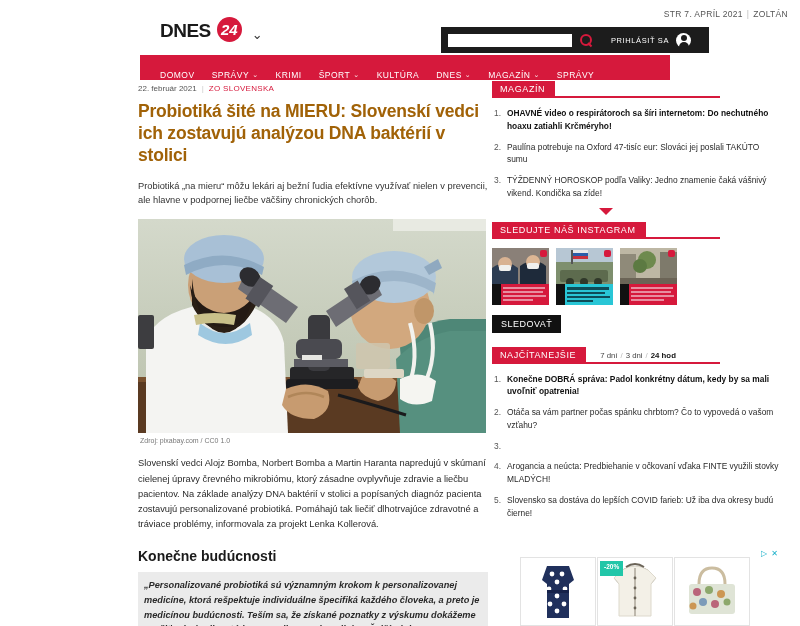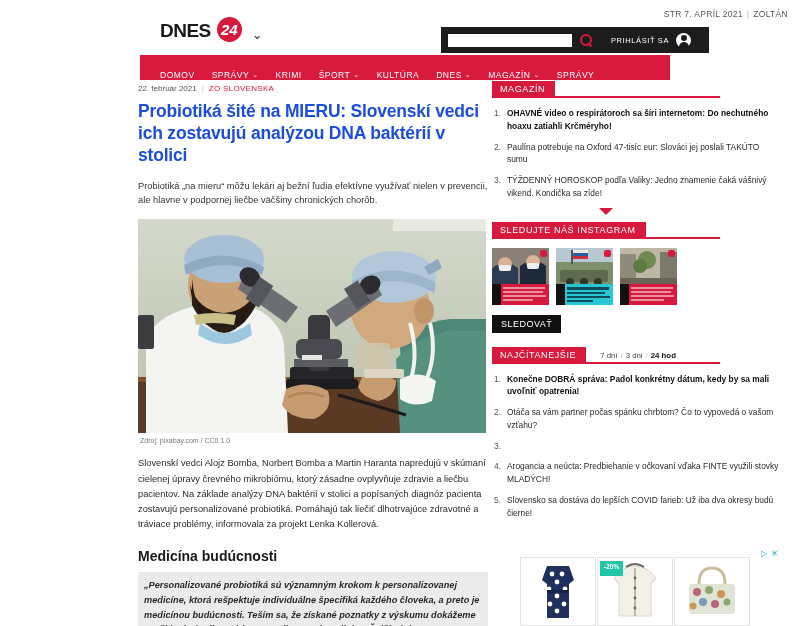--- a/index.html
+++ b/index.html
@@ -77,21 +77,21 @@
   }
   .nav-caret { font-size:7px; opacity:.9; }
 
   
   .main { position:absolute; left:138px; top:84px; width:350px; }
   .meta { font-size:8px; color:#555; margin-bottom:7px; }
   .meta .cat { color:#d6193c; letter-spacing:.3px; }
   .meta .bar { color:#ccc; margin:0 5px; }
 
   .headline {
-    font-size:17.5px; font-weight:bold; line-height:1.27; color:#1d4ed8;
+    font-size:17.5px; font-weight:bold; line-height:1.27; color:#a16207;
     letter-spacing:-.2px; margin:0 0 12px 0;
   }
   .perex {
     font-size:9.3px; line-height:1.55; color:#333; margin:0 0 12px 0;
   }
 
   
   .photo {
     position:relative; width:348px; height:214px; overflow:hidden;
     background:#cdd3c8;
@@ -305,21 +305,21 @@
         <rect x="226" y="150" width="40" height="9" rx="2" fill="#ddd6c4"></rect>
         <rect x="0" y="96" width="16" height="34" rx="2" fill="#3d3d40"></rect>
         <path d="M200 176 Q236 186 268 196" stroke="#1a1a1c" stroke-width="3" fill="none"></path>
       </svg>
     </div>
 
     <div class="caption">Zdroj: pixabay.com / CC0 1.0</div>
 
     <p class="body-text">Slovenskí vedci Alojz Bomba, Norbert Bomba a Martin Haranta napredujú v skúmaní cielenej úpravy črevného mikrobiómu, ktorý zásadne ovplyvňuje zdravie a liečbu pacientov. Na základe analýzy DNA baktérií v stolici a popísaných diagnóz pacienta zostavujú personalizované probiotiká. Pomáhajú tak liečiť dlhotrvajúce zdravotné a tráviace problémy, informovala za projekt Lenka Kollerová.</p>
 
-    <h2 class="subhead">Medicína budúcnosti</h2>
+    <h2 class="subhead">Konečne budúcnosti</h2>
 
     <div class="quote">
       <em>„Personalizované probiotiká sú významným krokom k personalizovanej medicíne, ktorá rešpektuje individuálne špecifiká každého človeka, a preto je medicínou budúcnosti. Teším sa, že získané poznatky z výskumu dokážeme využiť pri vývoji metód personalizovanej medicíny. Ďalší výskum a spolupráca so zahraničnými partnermi prinesú objavy, vďaka ktorým dokážeme širokej verejnosti účinne pomáhať,“</em>
     </div>
   </div>
 
   <div class="side">
 
     <div>
       <div class="sec-head">MAGAZÍN</div>

